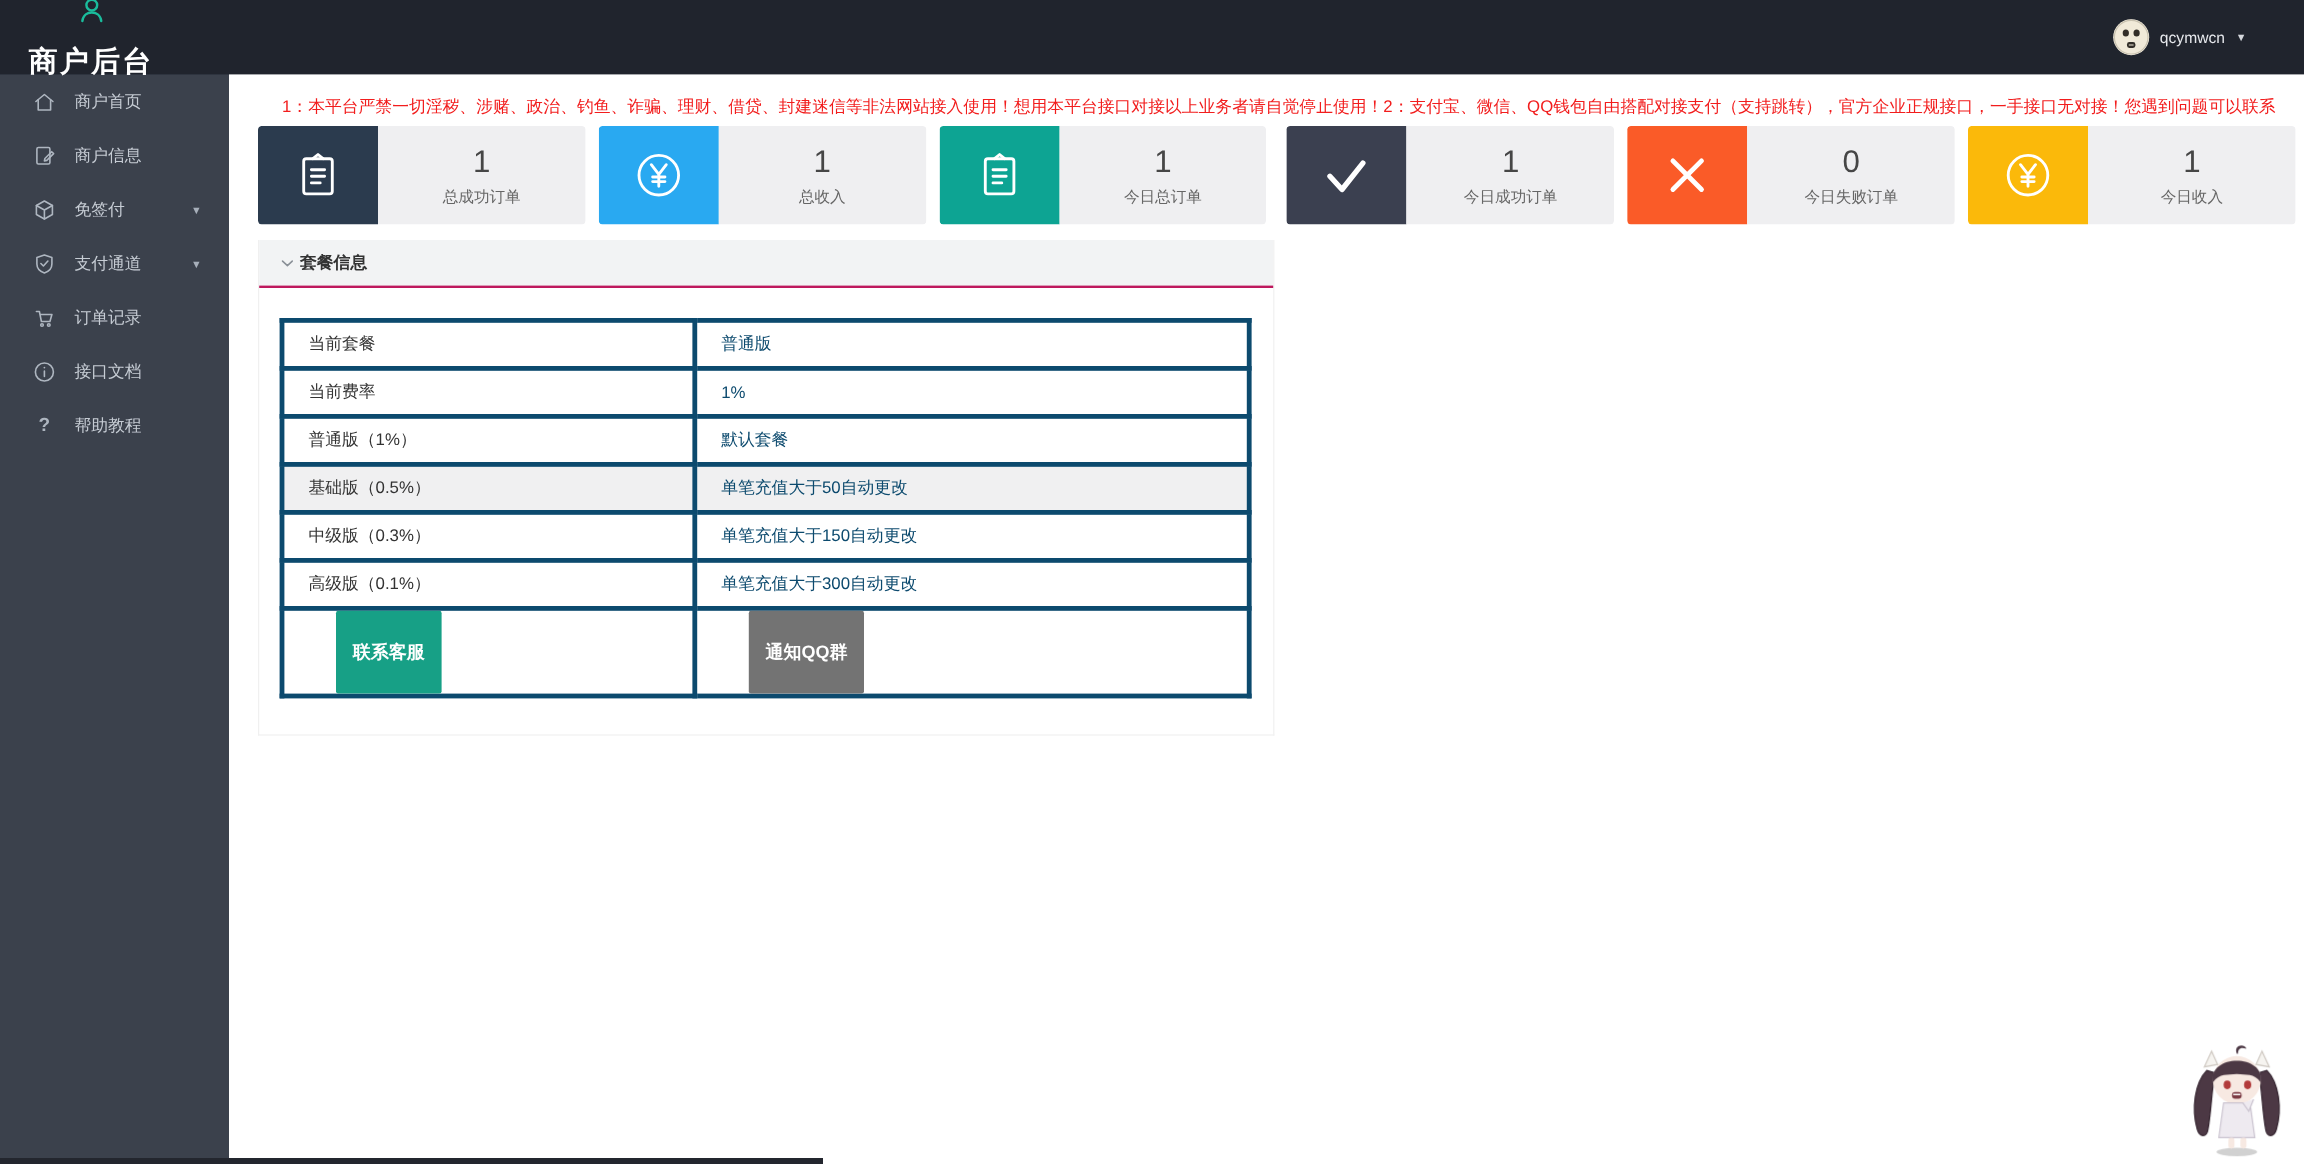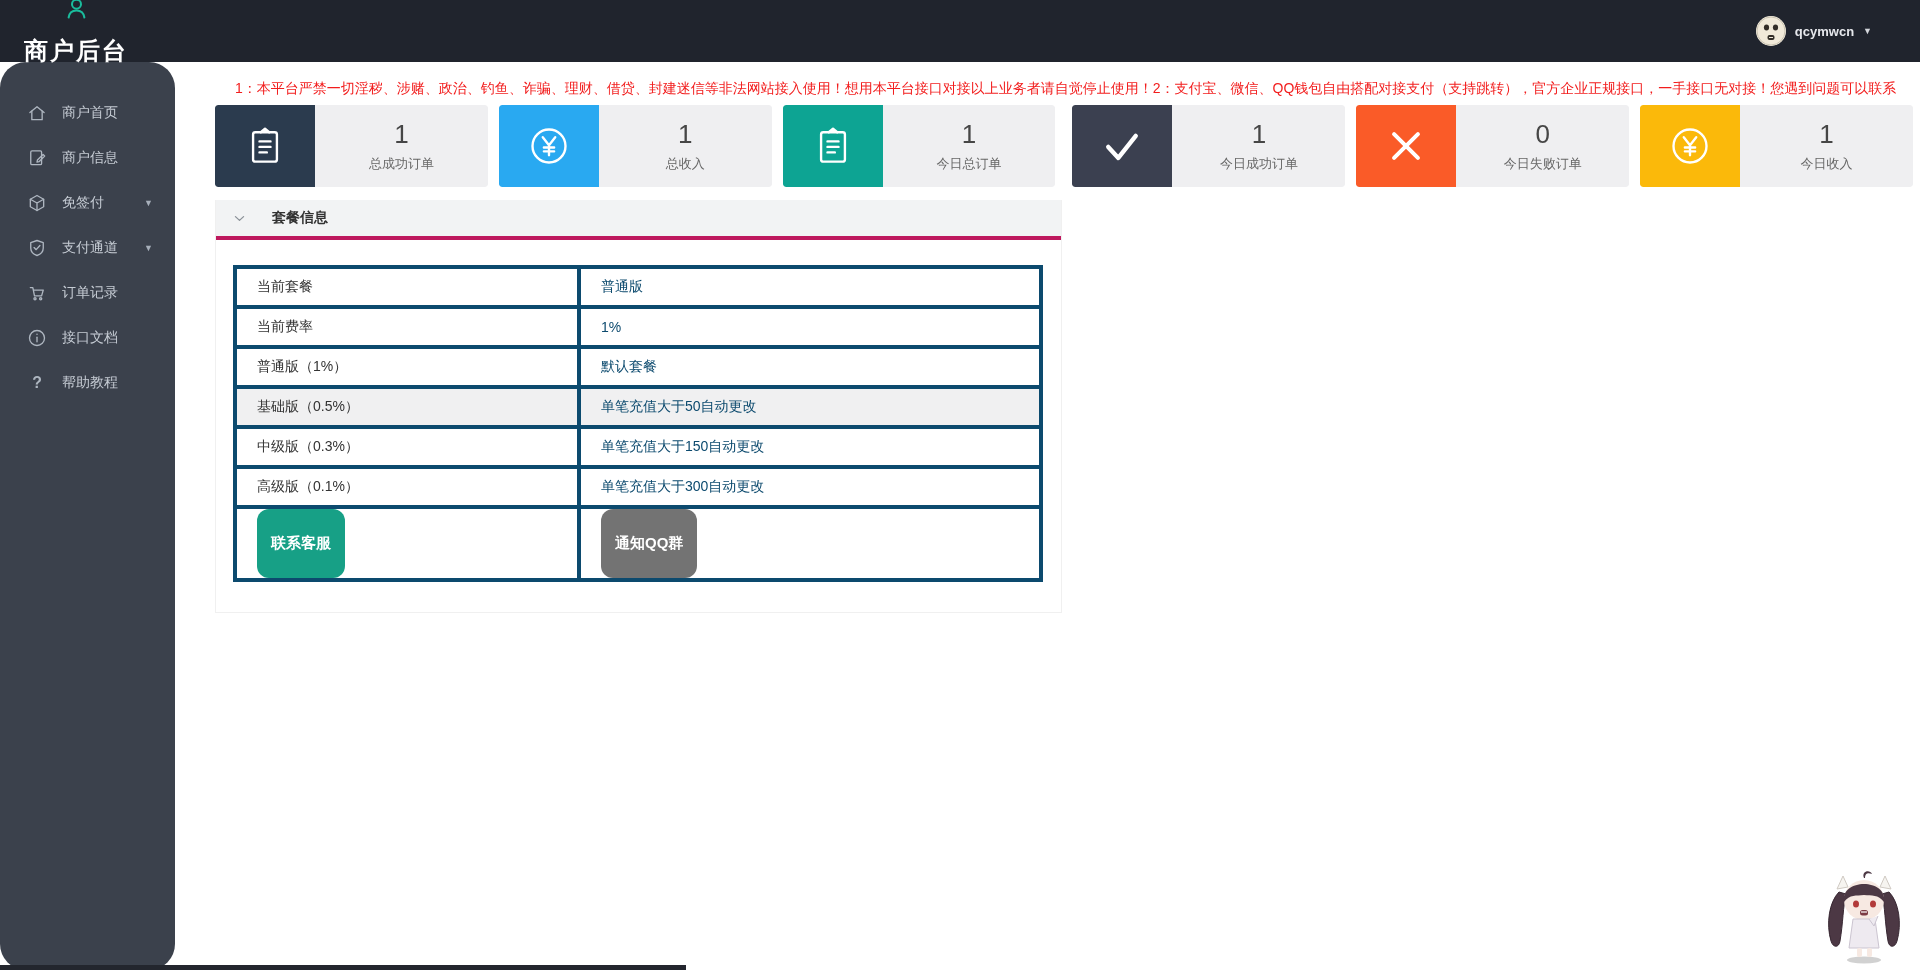--- a/index.html
+++ b/index.html
@@ -6,28 +6,28 @@
   html,body { width:1920px; height:970px; overflow:hidden; background:#fff;
     font-family:"Liberation Sans","DejaVu Sans",sans-serif; }
 
   
   .topbar { position:fixed; top:0; left:0; width:1920px; height:62px;
     background:var(--header-bg,#20242d); display:flex; align-items:center;
     justify-content:space-between; z-index:30; }
   .logo { display:flex; align-items:center; gap:13px; padding-left:24px;flex-direction:column; }
   .logo-title { color:#fff; font-size:24px; font-weight:bold; letter-spacing:2px; }
   .userbox { display:flex; align-items:center; gap:9px; margin-right:48px; cursor:pointer; }
-  .username { color:#e6e8ec; font-size:13px; font-weight:bold; }
+  .username { color:#e6e8ec; font-size:13px; font-weight:normal; }
   .user-caret { color:#d4d7dc; font-size:9px; }
   .avatar { width:30px; height:30px; border-radius:50%; background:#f2ecdd; overflow:hidden;
     display:flex; align-items:center; justify-content:center; }
 
   
-  .sidebar { position:fixed; top:62px; left:0; bottom:0; width:175px;
-    background:var(--sidebar-bg,#3b414c); padding-top:28px; z-index:20;border-radius:26px; }
+  .sidebar { position:fixed; top:62px; left:0; bottom:0; width:190px;
+    background:var(--sidebar-bg,#3b414c); padding-top:0; z-index:20; }
   .side-item { height:45px; display:flex; align-items:center;
     padding:0 22px 0 27px; color:#c6ccd4; font-size:14px; cursor:pointer; }
   .side-item .ic { width:20px; height:20px; margin-right:15px; color:#aeb6c0;
     display:flex; align-items:center; justify-content:center; }
   .side-item .caret { margin-left:auto; font-size:9px; color:#a7afba; }
 
   
   .main { margin-left:202px; padding-left:13px; padding-top:62px; }
   .notice { margin-top:13px; height:26px; line-height:26px; padding-left:20px;
     color:var(--accent-red,#f21d1d); font-size:14px; white-space:nowrap; overflow:hidden;
@@ -40,36 +40,36 @@
     justify-content:center; color:#fff; border-radius:3px 0 0 3px; }
   .card-body { flex:1; background:#efeff1; display:flex; flex-direction:column;
     align-items:center; justify-content:center; gap:5px; border-radius:0 3px 3px 0; }
   .card-value { font-size:26px; color:#464646; }
   .card-label { font-size:13px; color:#666; }
 
   
   .panel { width:847px; margin-top:13px; background:#fff; border:1px solid #f0f0f0;
     border-top:none; }
   .panel-header { height:40px; background:#f2f3f4; display:flex; align-items:center;
-    gap:26px; padding-left:17px; border-bottom:4px solid #be185d; cursor:pointer; }
+    gap:4px; padding-left:17px; border-bottom:2px solid #be185d; cursor:pointer; }
   .panel-title { font-size:14px; font-weight:bold; color:#333; }
   .panel-chevron { color:#8a9097; display:flex; }
   .panel-body { padding:25px 17px 30px 17px; }
 
   table.pkg { width:810px; border-collapse:collapse; font-size:14px; }
   table.pkg td { border:4px solid #0c4a6e; height:40px; padding-left:20px;
     color:#333; background:#fff; }
   table.pkg td.c1 { width:344px; }
   table.pkg tr.highlight td { background:#f0f0f1; }
   table.pkg .red { color:var(--table-red,#f54545); }
   table.pkg td.val { color:#0c4a6e; }
   tr.btn-row td { height:54px; }
   .btn { display:inline-block; border:none; color:#fff; font-size:15px; font-weight:bold;
-    padding:25px 14px; border-radius:12px; cursor:pointer;
-    font-family:"Liberation Sans","DejaVu Sans",sans-serif; }
+    padding:25px 14px; border-radius:2px; cursor:pointer;
+    font-family:"Liberation Sans","DejaVu Sans",sans-serif;margin-left:23px; }
 
   
   .mascot { position:fixed; right:2px; bottom:4px; width:112px; height:100px; z-index:40; }
   .hscroll-thumb { position:fixed; left:0; bottom:0; width:686px; height:5px;
     background:#23262e; z-index:50; }
 </style>
 </head>
 <body>
 
 <header class="topbar">

